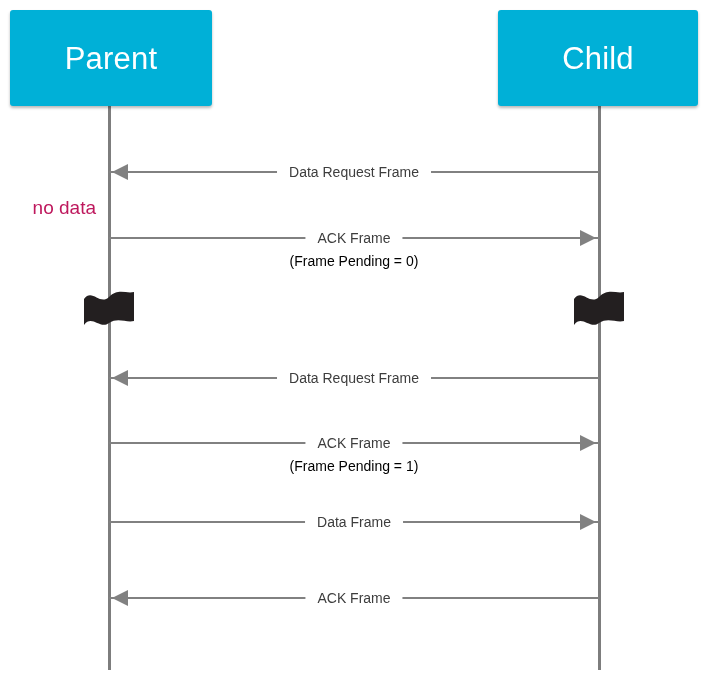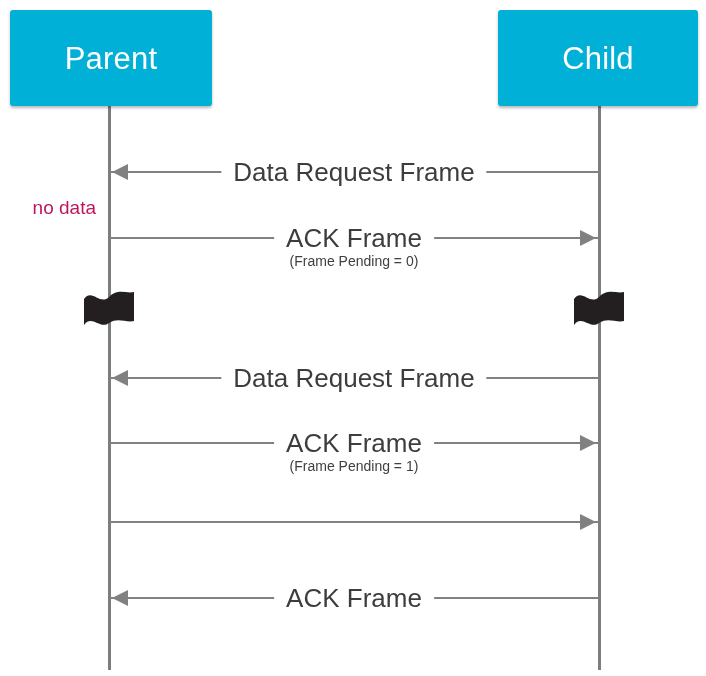--- a/index.html
+++ b/index.html
@@ -53,31 +53,31 @@
   }
   .arrowhead.left {
     border-right: 16px solid #818181;
   }
   .arrowhead.right {
     border-left: 16px solid #818181;
   }
   .msg-label {
     position: absolute;
     color: #3d3d3d;
-    font-size: 26px;
+    font-size: 14px;
     line-height: 1;
     white-space: nowrap;
     background: #ffffff;
     padding: 0 12px;
     transform: translate(-50%, -50%);
     text-align: center;
   }
   .msg-sublabel {
     position: absolute;
-    color: #404040;
+    color: #000000;
     font-size: 14px;
     line-height: 1;
     white-space: nowrap;
     transform: translate(-50%, 0);
     text-align: center;
   }
   .side-note {
     position: absolute;
     color: #be185d;
     font-size: 19px;
@@ -130,20 +130,21 @@
   <div class="arrowhead left" style="left:112px; top:370px;"></div>
   <div class="msg-label" style="left:354px; top:378px;">Data Request Frame</div>
 
   <div class="msg-line" style="left:109px; top:442px; width:490px;"></div>
   <div class="arrowhead right" style="left:580px; top:435px;"></div>
   <div class="msg-label" style="left:354px; top:443px;">ACK Frame</div>
   <div class="msg-sublabel" style="left:354px; top:459px;">(Frame Pending = 1)</div>
 
   <div class="msg-line" style="left:109px; top:521px; width:490px;"></div>
   <div class="arrowhead right" style="left:580px; top:514px;"></div>
+  <div class="msg-label" style="left:354px; top:522px;">Data Frame</div>
 
   <div class="msg-line" style="left:109px; top:597px; width:490px;"></div>
   <div class="arrowhead left" style="left:112px; top:590px;"></div>
   <div class="msg-label" style="left:354px; top:598px;">ACK Frame</div>
 
   <div class="side-note" style="left:96px; top:208px;">
     <div>no data</div>
   </div>
 
 </div>

